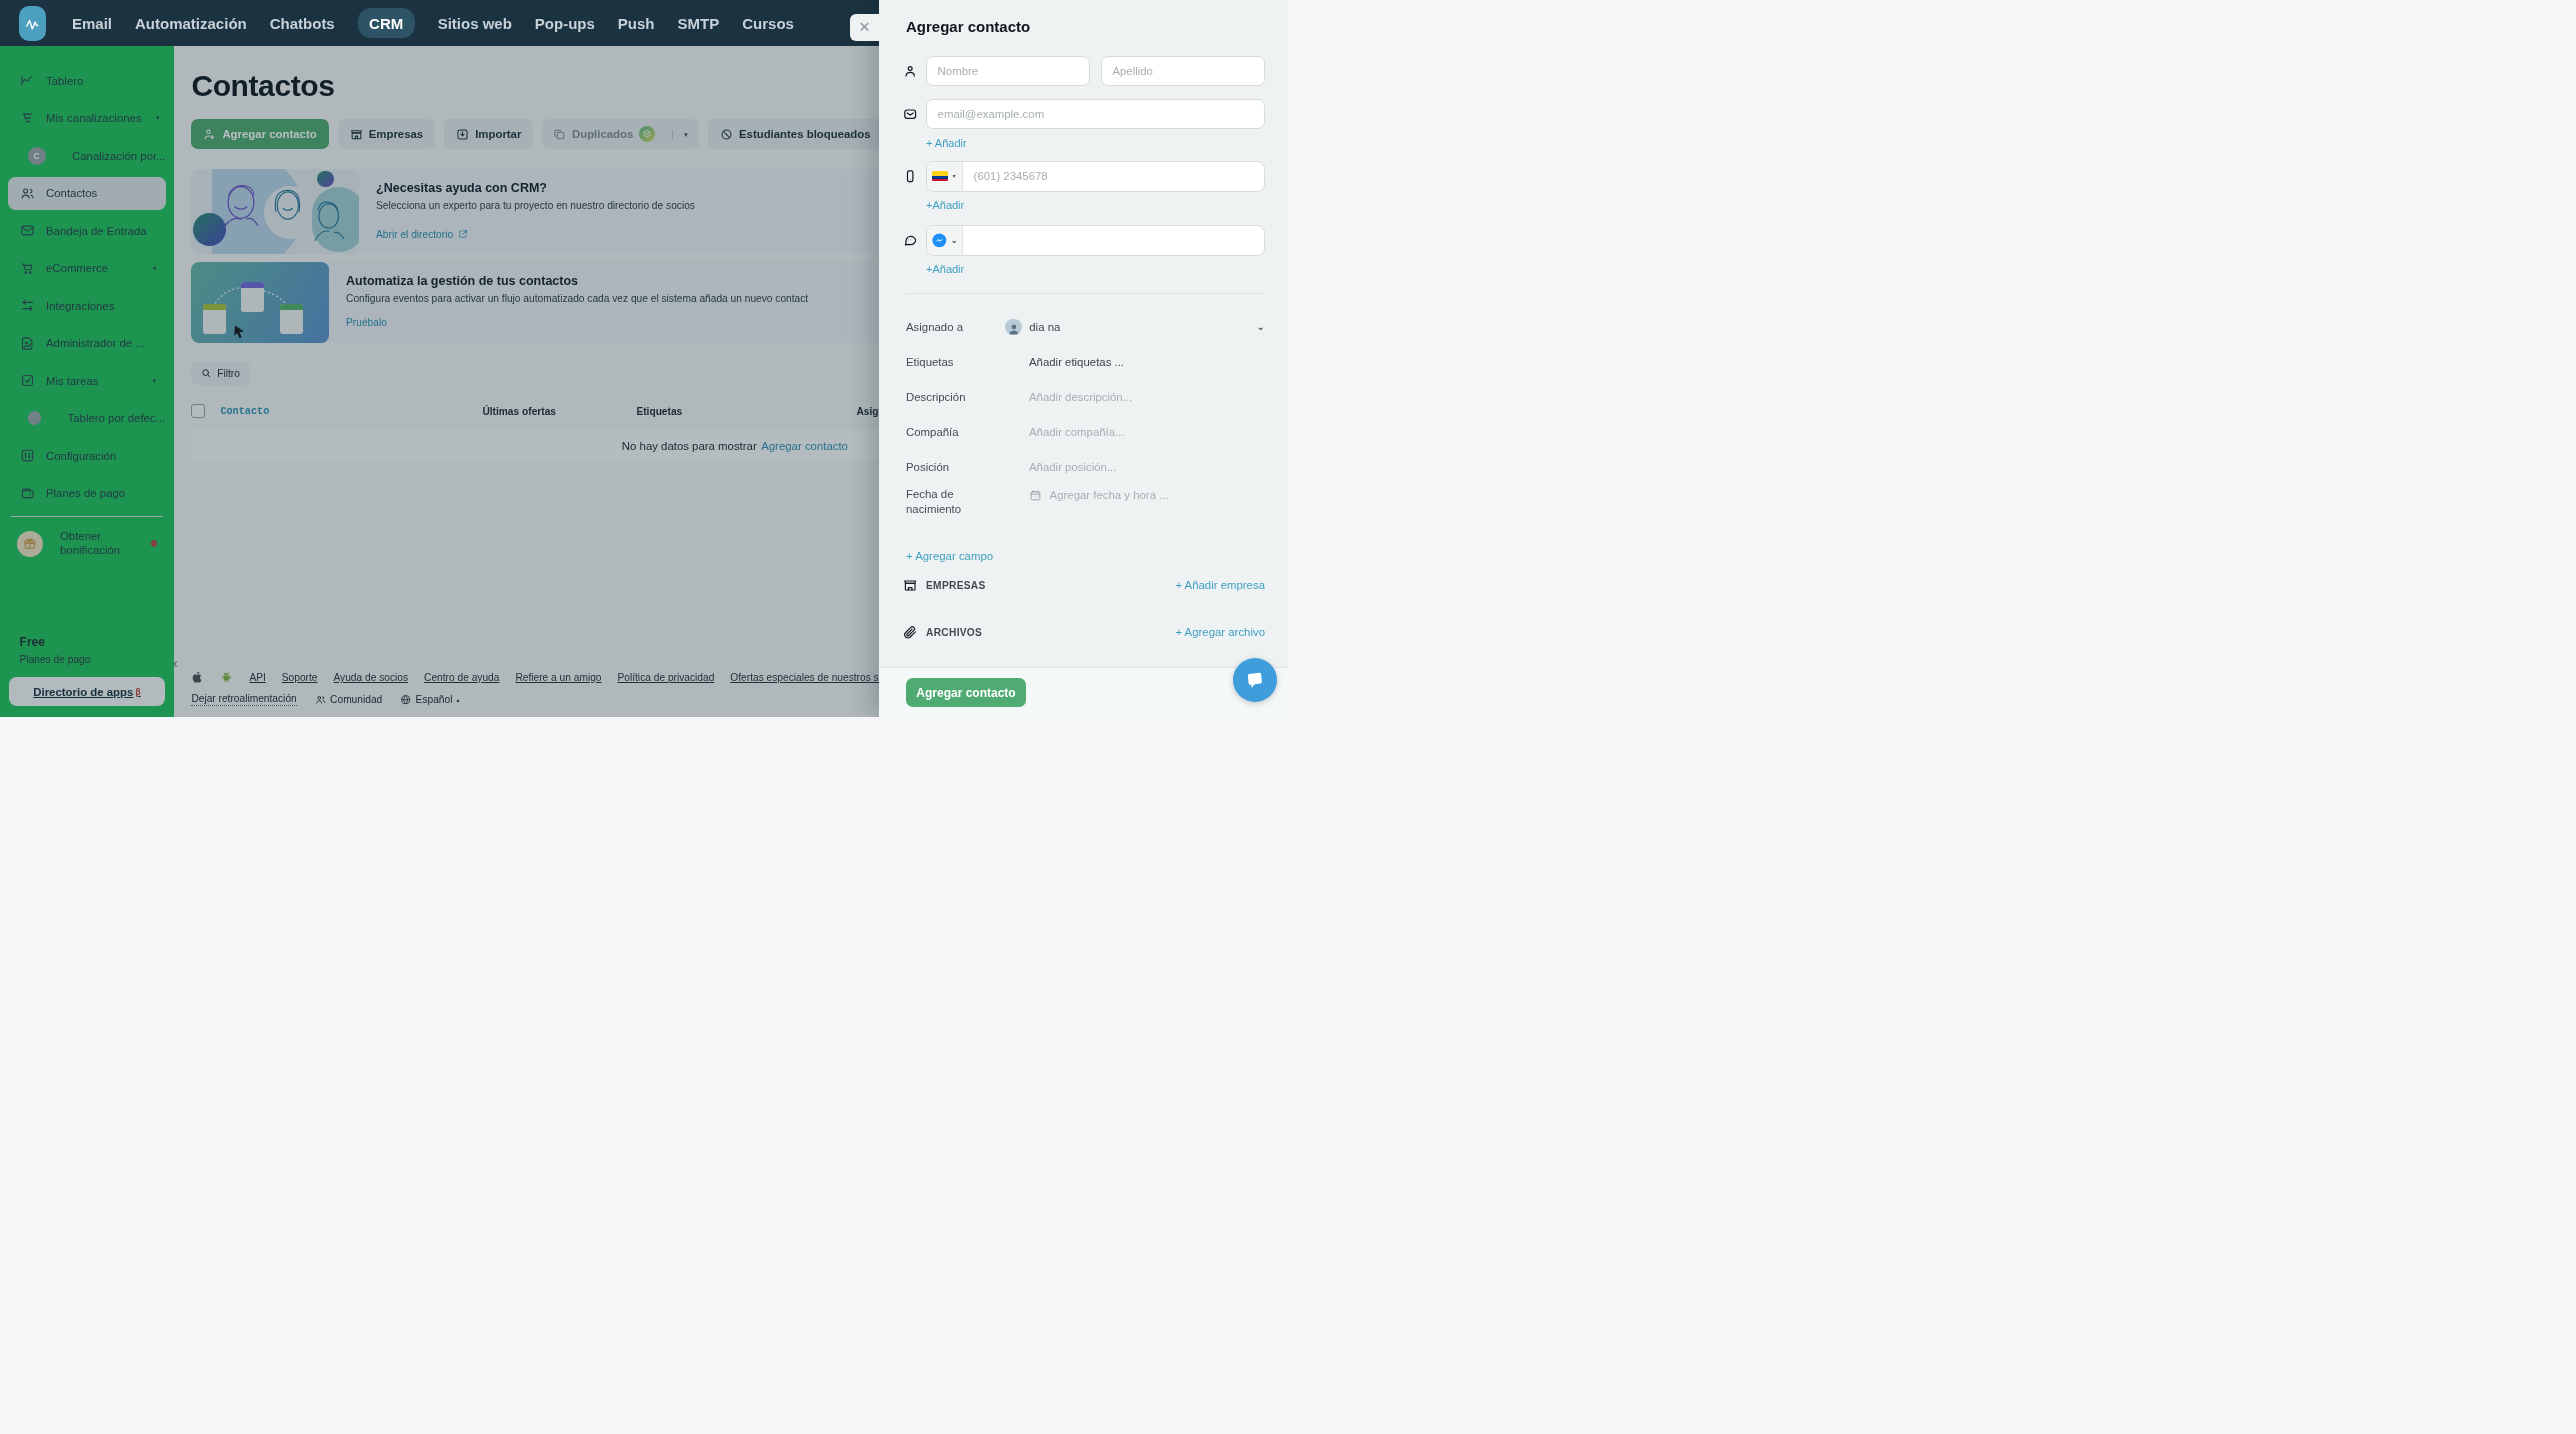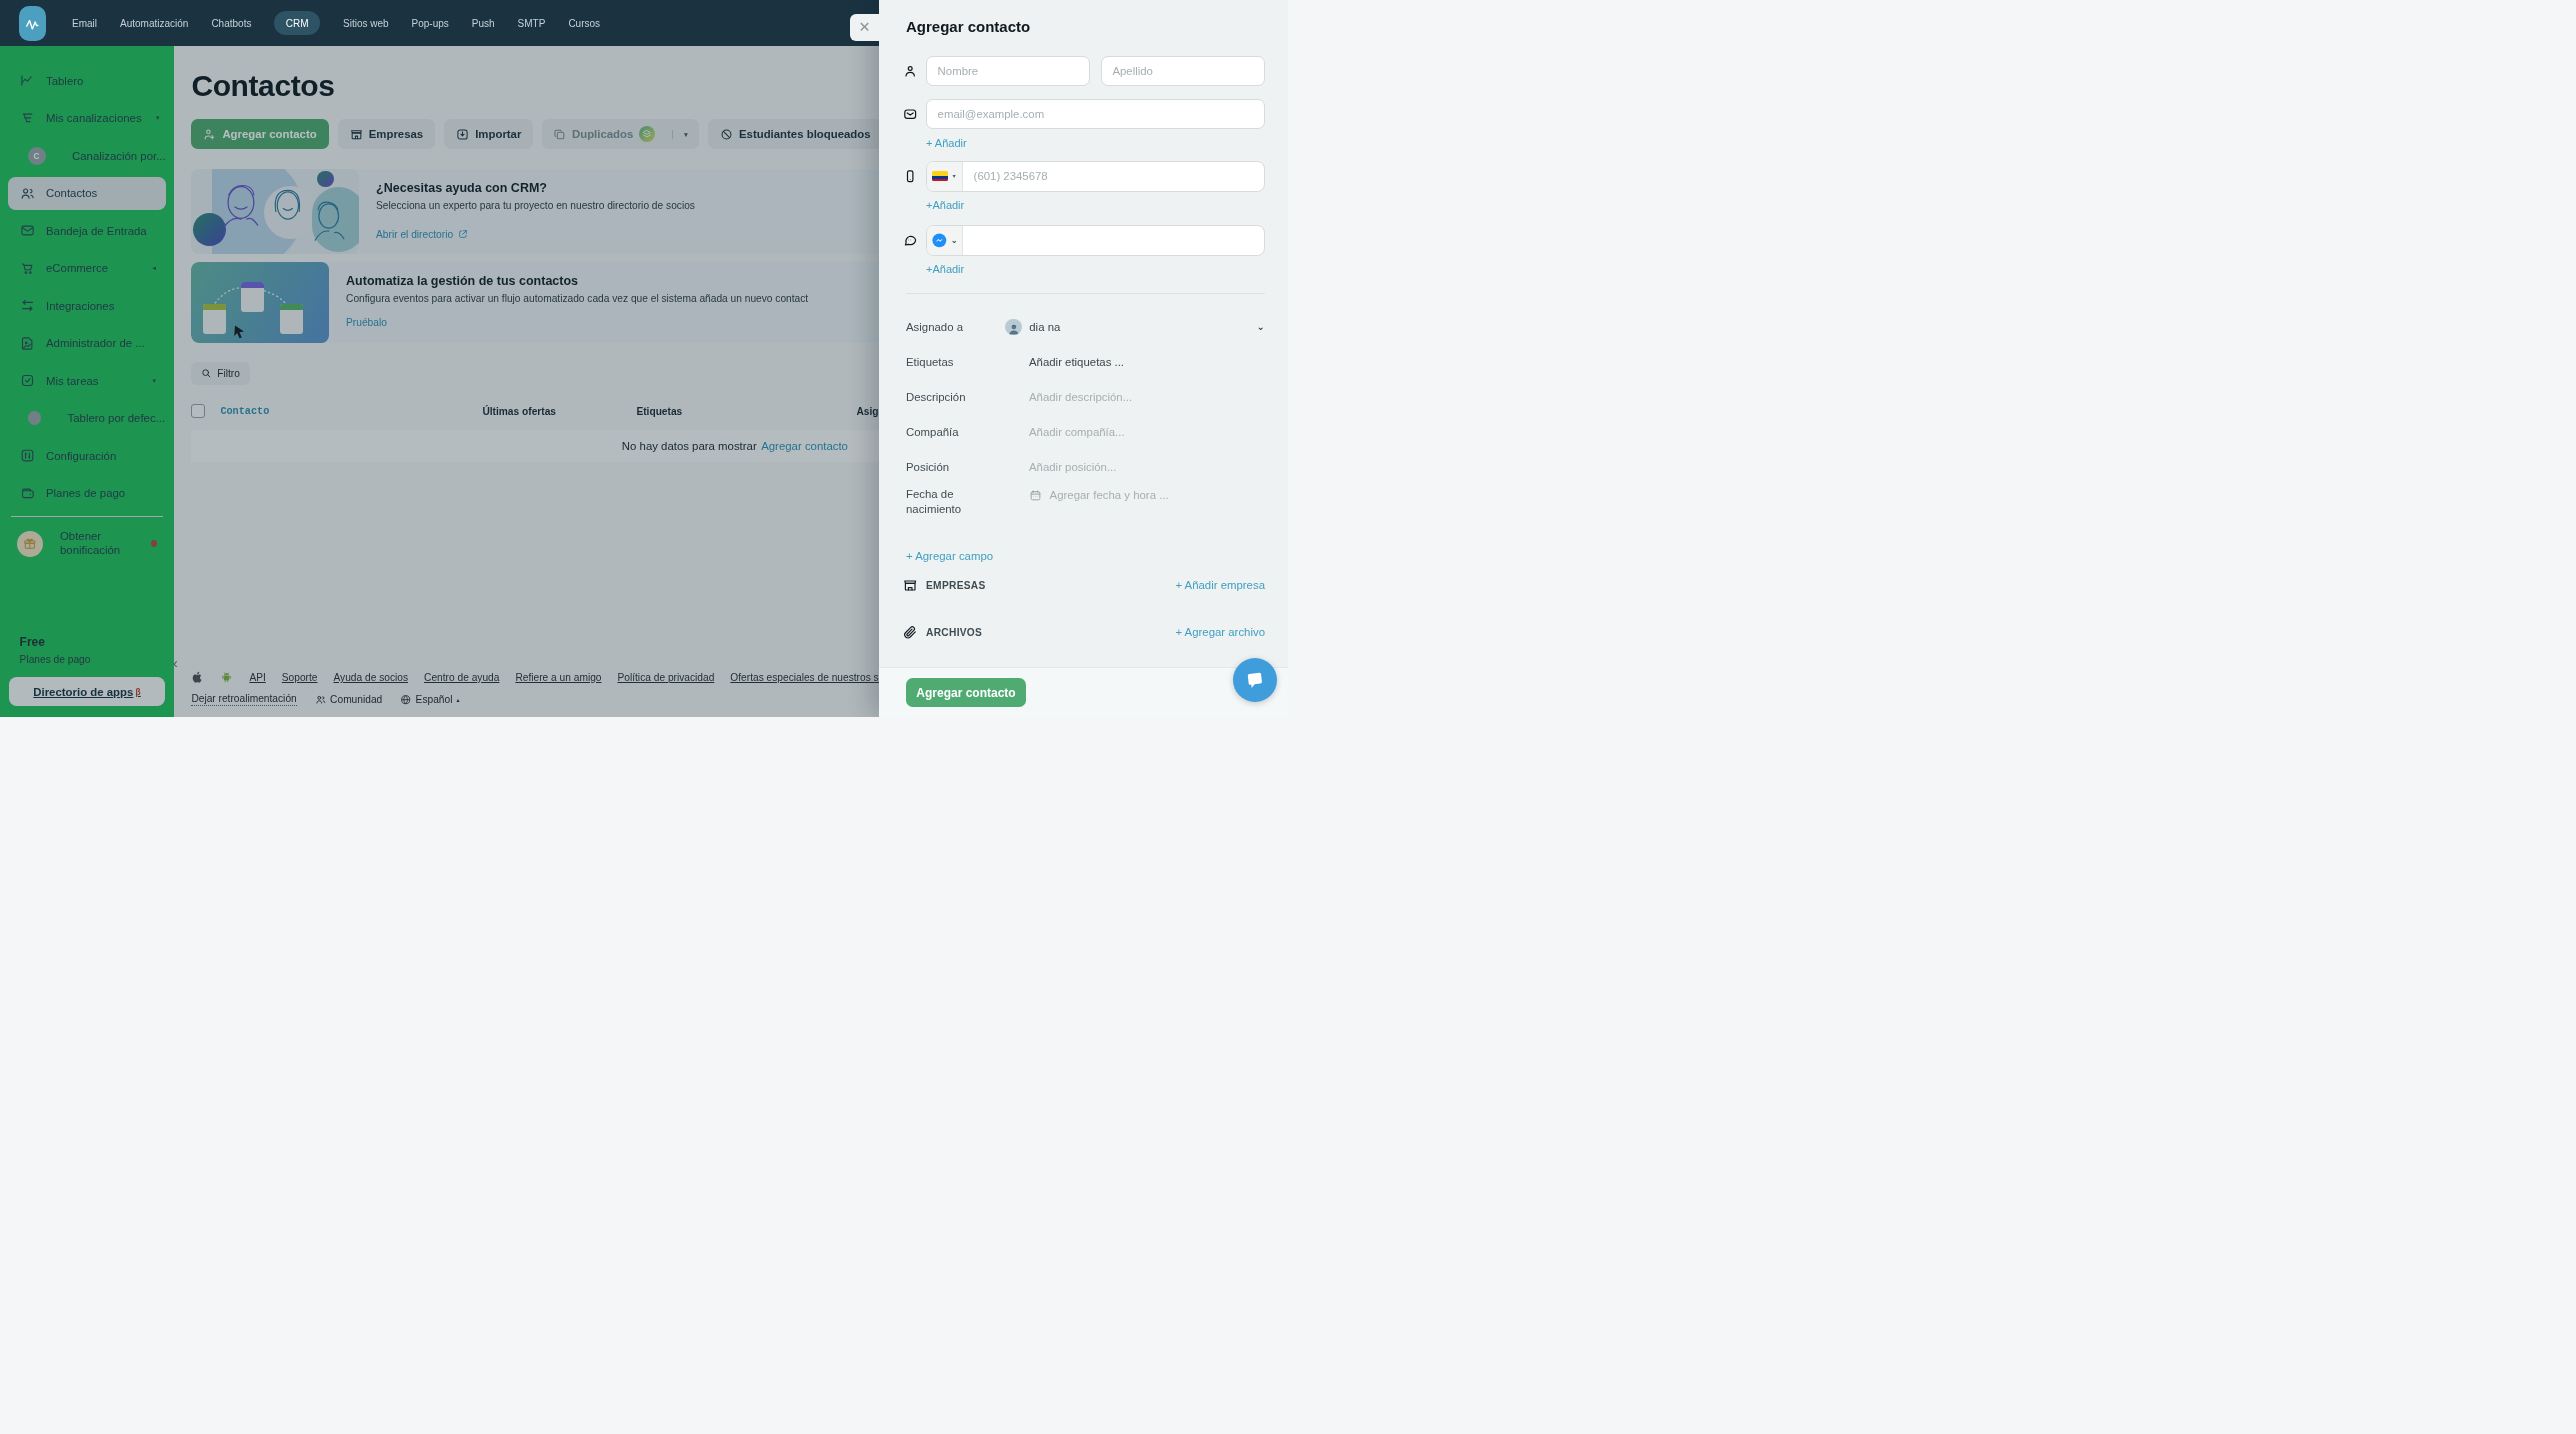--- a/index.html
+++ b/index.html
@@ -8,21 +8,21 @@
     background:#f4f6f7;
     font-family:"Liberation Sans","DejaVu Sans",sans-serif;
     -webkit-font-smoothing:antialiased;
   }
   .app{position:absolute;inset:0;}
 
   
   .topbar{height:46px;background:#1b3341;display:flex;align-items:center;padding-left:19px;position:relative;z-index:10;}
   .logo{width:27px;height:35px;border-radius:10px;background:#4d9fc0;display:flex;align-items:center;justify-content:center;flex-shrink:0;cursor:pointer;}
   .nav{display:flex;align-items:center;gap:23px;margin-left:26px;}
-  .nav-item{font-size:10px;color:#c6d2d8;font-weight:400;cursor:pointer;white-space:nowrap;}
+  .nav-item{font-size:15px;color:#c6d2d8;font-weight:700;cursor:pointer;white-space:nowrap;}
   .nav-item.active{background:#2d5364;color:#ffffff;padding:6.8px 11.4px;border-radius:13px;}
 
   
   .shell{position:absolute;top:46px;left:0;right:0;bottom:0;display:flex;}
 
   
   .sidebar{width:174px;background:#22c55e;position:relative;flex-shrink:0;}
   .side-list{padding-top:18px;}
   .side-item{height:33px;margin:0 7.6px 4.5px 7.6px;border-radius:7.6px;display:flex;align-items:center;padding-left:12px;gap:11.4px;color:#27424f;font-size:11.4px;font-weight:500;cursor:pointer;}
   .side-item.active{background:#dfe5e9;}

